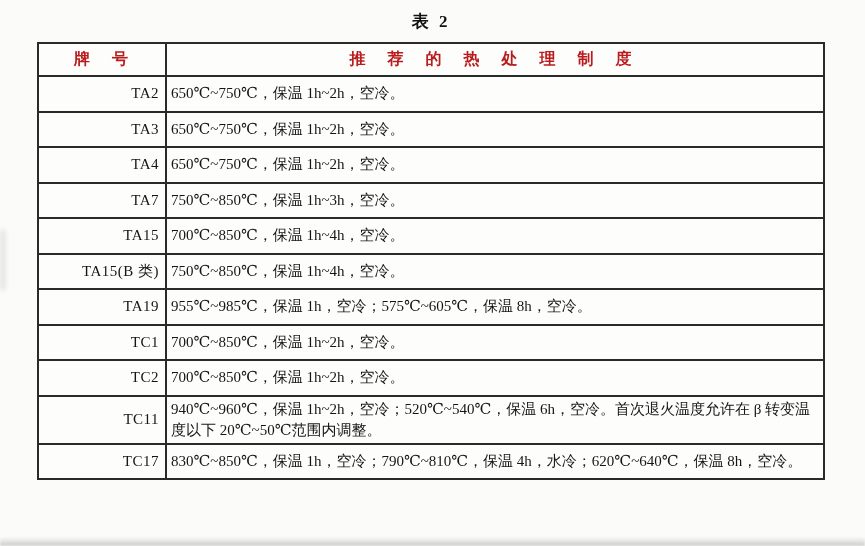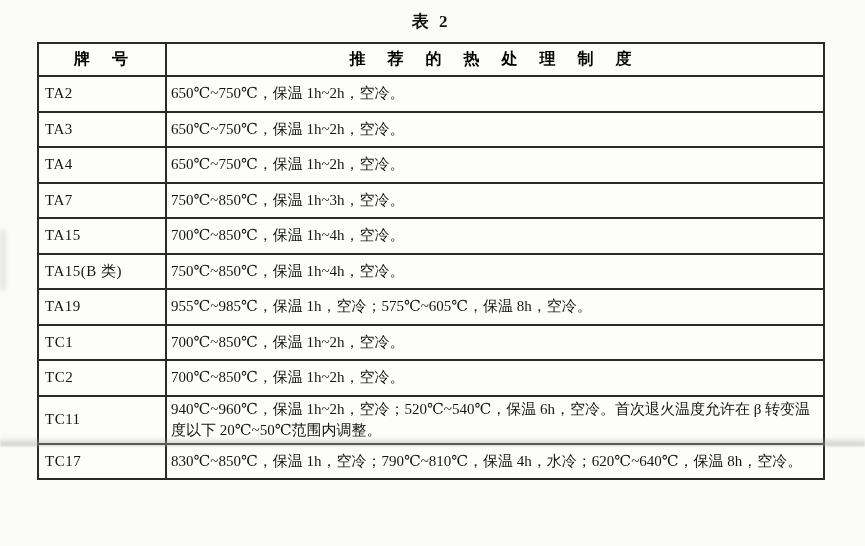--- a/index.html
+++ b/index.html
@@ -8,21 +8,21 @@
     width: 865px;
     height: 546px;
     background: #fbfbf9;
     overflow: hidden;
     font-family: "Liberation Serif", "DejaVu Serif", serif;
     color: #161616;
   }
   .page {
     position: relative;
     width: 865px;
-    height: 446px;
+    height: 546px;
   }
   .table-title {
     position: absolute;
     top: 10px;
     left: 37px;
     width: 788px;
     text-align: center;
     font-size: 17px;
     font-weight: bold;
     letter-spacing: 3px;
@@ -41,34 +41,34 @@
     border: 2px solid #2a2a2a;
   }
   table.t { border-width: 2.5px; }
   th.col-grade { width: 118px; }
   th {
     height: 31px;
     font-size: 16px;
     font-weight: bold;
     vertical-align: middle;
     padding: 0 4px;
-    color: #000000;
+    color: #b91c1c;
   }
   th.col-grade { word-spacing: 14px; letter-spacing: 2px; }
   th.col-treat { letter-spacing: 9px; border-radius: 15px; }
   td {
     height: 29.5px;
     font-size: 15px;
     vertical-align: middle;
     padding: 2px 6px;
     line-height: 21px;
     color: #151515;
   }
   td.grade {
-    text-align: left;
+    text-align: right;
     letter-spacing: 0.5px;
   }
   td.treat {
     text-align: left;
     padding-left: 4px;
     padding-right: 10px;
   }
   .bottom-shadow {
     position: absolute;
     left: 0;

